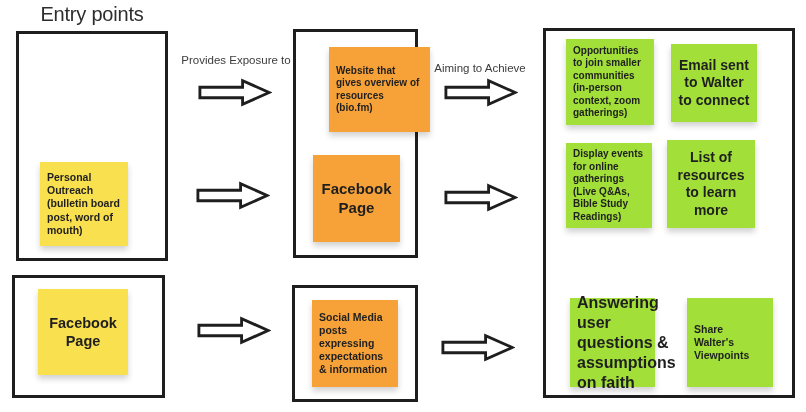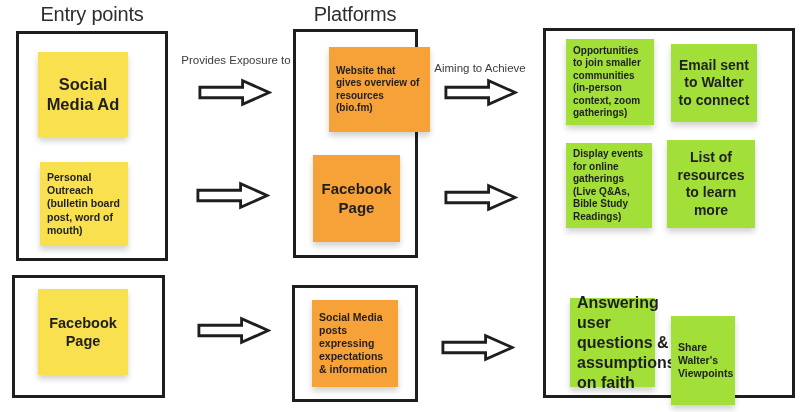--- a/index.html
+++ b/index.html
@@ -42,21 +42,21 @@
   .s-personal{left:40px; top:162px;width:88px;height:84px;font-size:10.5px;line-height:1.25;}
   .s-fby    {left:38px; top:289px;width:90px;height:86px;font-size:14.5px;line-height:1.25;}
   .s-web    {left:329px;top:47px; width:101px;height:85px;font-size:10px;line-height:1.25;}
   .s-fbo    {left:313px;top:155px;width:87px;height:87px;font-size:15px;line-height:1.25;}
   .s-posts  {left:312px;top:300px;width:86px;height:87px;font-size:10.5px;line-height:1.25;}
   .s-opp    {left:566px;top:39px; width:88px;height:86px;font-size:10px;line-height:1.25;}
   .s-email  {left:671px;top:44px; width:86px;height:78px;font-size:14px;line-height:1.25;}
   .s-events {left:566px;top:143px;width:86px;height:85px;font-size:10px;line-height:1.25;}
   .s-list   {left:667px;top:140px;width:88px;height:88px;font-size:14px;line-height:1.25;}
   .s-ans    {left:570px;top:298px;width:85px;height:89px;font-size:16px;line-height:1.25;}
-  .s-share  {left:671px;top:298px;width:64px;height:89px;font-size:10.5px;line-height:1.25;margin-top:18px;}
+  .s-share  {left:687px;top:298px;width:86px;height:89px;font-size:10.5px;line-height:1.25;}
   
   .arrow{position:absolute;width:74px;height:29px;}
   .arrow polygon{fill:#fff;stroke:#1e1e1e;stroke-width:3;stroke-linejoin:miter;}
   .a1{left:198px;top:78px;}
   .a2{left:196px;top:181px;}
   .a3{left:444px;top:78px;}
   .a4{left:444px;top:183px;}
   .a5{left:197px;top:316px;}
   .a6{left:441px;top:333px;}
   
@@ -65,24 +65,22 @@
   }
   .lbl-exposure{left:172px;top:54px;width:128px;}
   .lbl-achieve{left:424px;top:54px;width:112px;margin-top:8px;}
 </style>
 </head>
 <body>
 
 <div class="board">
 
   <div class="col-header h-entry">Entry points</div>
-  <div class="col-header h-platforms">Platforms</div>
 
   <div class="group-box b-entry1"></div>
-  <div class="note yellow center s-smad">Social Media Ad</div>
   <div class="note yellow left s-personal">Personal Outreach (bulletin board post, word of mouth)</div>
 
   <div class="group-box b-entry2"></div>
   <div class="note yellow center s-fby">Facebook Page</div>
 
   <div class="group-box b-plat1"></div>
   <div class="note orange left s-web">Website that gives overview of resources (bio.fm)</div>
   <div class="note orange center s-fbo">Facebook Page</div>
 
   <div class="group-box b-plat2"></div>

